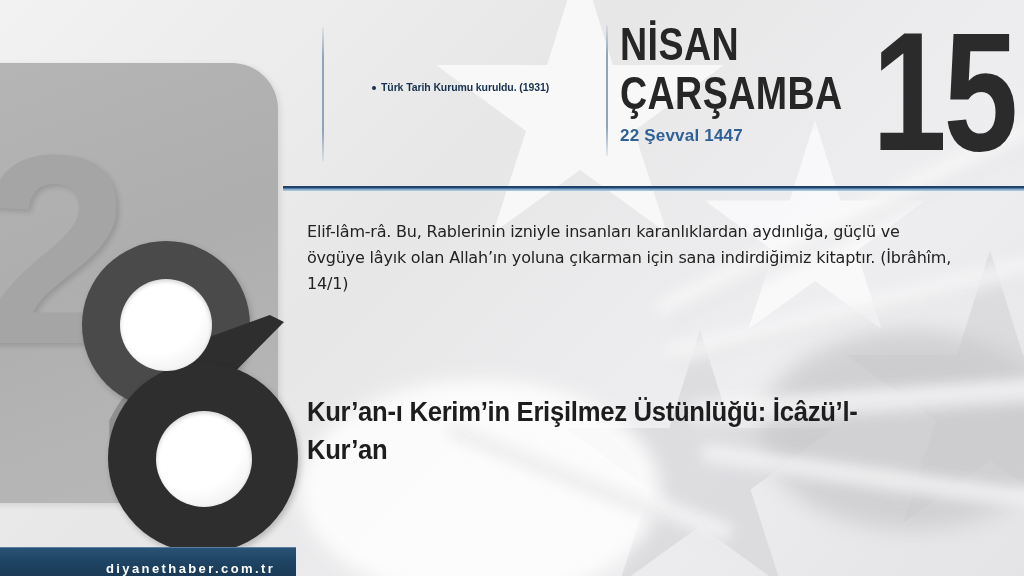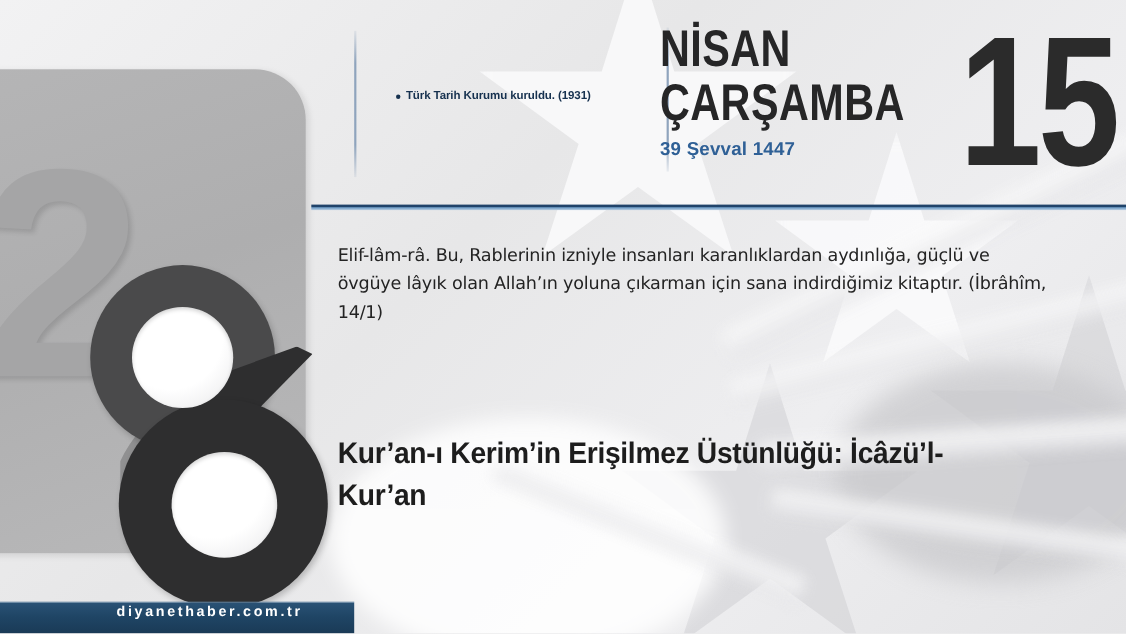--- a/index.html
+++ b/index.html
@@ -97,33 +97,33 @@
 
   
   .vrule{
     position:absolute;width:2px;
     background:linear-gradient(to bottom,rgba(140,160,185,.15),#8fa4bd 22%,#8fa4bd 78%,rgba(140,160,185,.15));
   }
   .vrule-1{left:322px;top:28px;height:133px;}
   .vrule-2{left:606px;top:25px;height:131px;}
 
   .event-row{
-    position:absolute;left:360px;top:81px;width:230px;
+    position:absolute;left:372px;top:81px;width:230px;
     display:flex;align-items:flex-start;gap:5px;
   }
   .event-bullet{
     width:4px;height:4px;border-radius:50%;background:#16314f;
     margin-top:5px;flex:0 0 auto;
   }
   .event-text{
     font-size:10.5px;font-weight:bold;color:#16314f;
     letter-spacing:-.1px;line-height:1.25;
   }
 
-  .date-block{position:absolute;left:600px;top:22px;width:270px;}
+  .date-block{position:absolute;left:620px;top:22px;width:270px;}
   .month-name,.day-name{
     font-family:"Liberation Sans", sans-serif;
     font-weight:bold;color:#262627;
     line-height:.92;
     letter-spacing:.5px;
     transform:scaleX(.80);
     transform-origin:left center;
   }
   .month-name{font-size:47px;}
   .day-name{font-size:47px;margin-top:6px;}
@@ -156,24 +156,24 @@
   .headline{
     position:absolute;left:307px;top:393px;width:650px;
     font-family:"Liberation Sans", sans-serif;
     font-weight:bold;font-size:27px;line-height:1.42;color:#1d1d1d;
     letter-spacing:-.3px;
     transform:scaleX(.95);transform-origin:left top;
   }
 
   
   .footer-bar{
-    position:absolute;left:0;bottom:0;width:322px;height:28px;
+    position:absolute;left:0;bottom:0;width:296px;height:28px;
     background:linear-gradient(to bottom,#2a5275 0%,#1f4565 45%,#1a3a56 100%);
     border-top:1px solid #5d7e9c;
-    display:flex;align-items:flex-start;
+    display:flex;align-items:flex-end;
   }
   .footer-text{
     color:#ffffff;font-size:13px;font-weight:bold;
     letter-spacing:2.4px;margin-left:106px;
   }
 </style>
 </head>
 <body>
 
 <div id="page">
@@ -208,21 +208,21 @@
   <div class="vrule vrule-2"></div>
 
   <div class="event-row">
     <span class="event-bullet"></span>
     <span class="event-text">Türk Tarih Kurumu kuruldu. (1931)</span>
   </div>
 
   <div class="date-block">
     <div class="month-name">NİSAN</div>
     <div class="day-name">ÇARŞAMBA</div>
-    <div class="hijri">39 Şevval 1447</div>
+    <div class="hijri">22 Şevval 1447</div>
   </div>
 
   <div class="day-number">15</div>
 
   <div class="hrule"></div>
 
   <div class="verse">Elif-lâm-râ. Bu, Rablerinin izniyle insanları karanlıklardan aydınlığa, güçlü ve övgüye lâyık olan Allah’ın yoluna çıkarman için sana indirdiğimiz kitaptır. (İbrâhîm, 14/1)</div>
   <div class="headline">Kur’an-ı Kerim’in Erişilmez Üstünlüğü: İcâzü’l-Kur’an</div>
 
   <div class="footer-bar">

